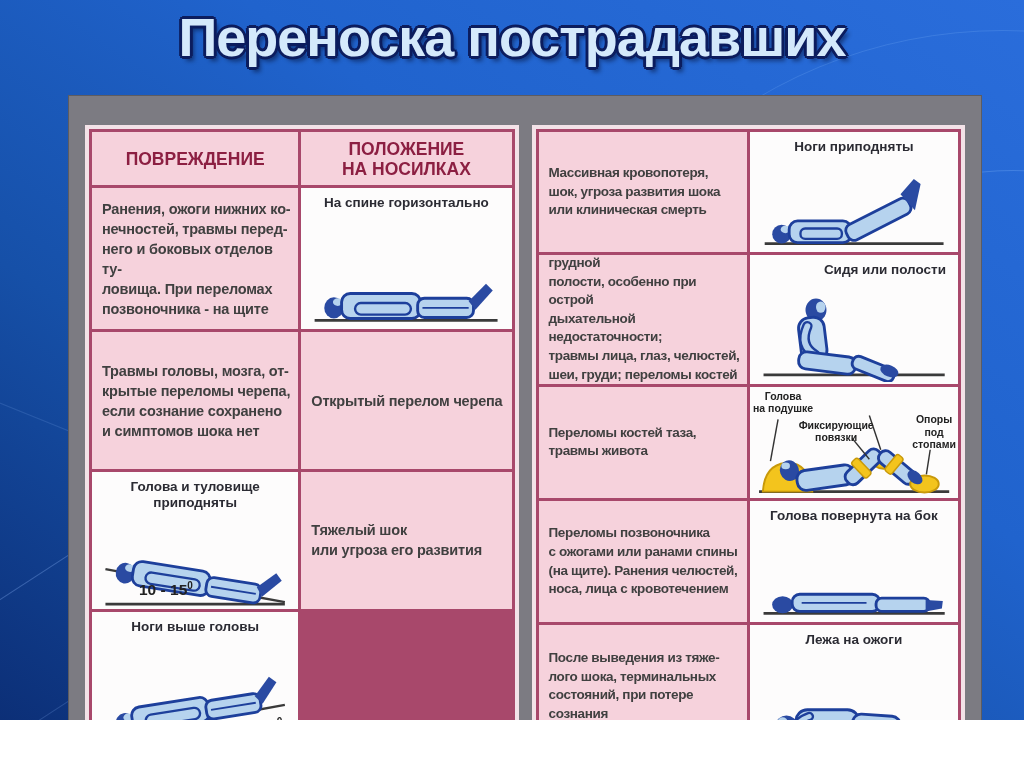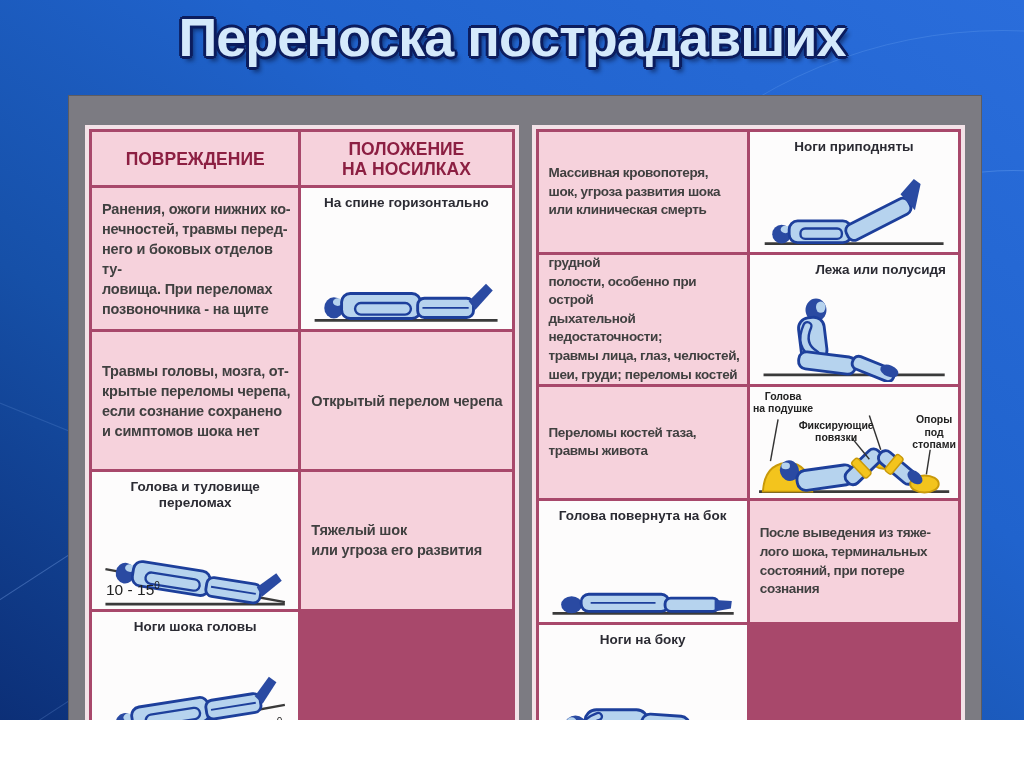--- a/index.html
+++ b/index.html
@@ -35,21 +35,21 @@
   .head{background:#f6d2dc;color:#8c1f42;font-weight:800;font-size:17.5px;line-height:1.15;
     display:flex;align-items:center;justify-content:center;text-align:center;white-space:pre-line;}
   .injury{background:#f6d2dc;color:#404040;font-weight:700;font-size:14.5px;line-height:1.38;
     display:flex;align-items:center;padding:6px 6px 6px 10px;white-space:pre-line;letter-spacing:-.2px;}
   .tbl-right .injury{font-size:13.5px;letter-spacing:-.35px;}
   .pos{background:#fdfcfc;position:relative;display:flex;flex-direction:column;padding:4px 4px 2px 4px;}
   .cap{flex:none;font-weight:700;font-size:13.5px;color:#2b2b33;text-align:center;
     padding:3px 4px 1px 4px;white-space:pre-line;line-height:1.15;}
   .cap-right{text-align:right;padding-right:8px;}
   .fig{flex:1 1 auto;width:100%;min-height:0;display:block;}
-  .angle{position:absolute;font-weight:400;font-size:15.5px;color:#222;}
+  .angle{position:absolute;font-weight:700;font-size:15.5px;color:#222;margin-left:33px;}
   .angle sup{font-size:10px;}
   .angle-bl{left:14px;bottom:10px;}
   .angle-br{right:16px;bottom:12px;}
 
   .rel .fig-abs{position:absolute;inset:0;width:100%;height:100%;}
   .ann{position:absolute;font-weight:800;font-size:10.5px;line-height:1.18;color:#222;
     text-align:center;white-space:pre-line;z-index:2;}
   .ann1{left:1%;top:3%;width:30%;}
   .ann2{left:33%;top:3%;width:54%;}
   .ann3{left:23%;top:29%;width:37%;}
@@ -95,41 +95,41 @@
           </svg>
         </div>
 
         <div class="cell injury">Травмы головы, мозга, от-
 крытые переломы черепа,
 если сознание сохранено
 и симптомов шока нет</div>
 
         <div class="cell injury">Открытый перелом черепа</div>
         <div class="cell pos">
-          <div class="cap">Голова и туловище переломах</div>
+          <div class="cap">Голова и туловище приподняты</div>
           <svg class="fig" viewBox="0 0 210 100" preserveAspectRatio="xMidYMax meet">
             <line x1="10" y1="97" x2="200" y2="97" stroke="#3a3a3a" stroke-width="3"></line>
             <line x1="10" y1="60" x2="200" y2="95" stroke="#3a3a3a" stroke-width="2.5"></line>
             <g transform="translate(0,-4) rotate(9 105 80)">
               <ellipse cx="30" cy="80" rx="10" ry="11" fill="#2a4aa2"></ellipse>
               <ellipse cx="34" cy="74" rx="5" ry="4" fill="#b6d3ee"></ellipse>
               <rect x="38" y="65" width="82" height="26" rx="9" fill="#b6d3ee" stroke="#1d3f9b" stroke-width="3"></rect>
               <rect x="52" y="75" width="58" height="12" rx="6" fill="#b6d3ee" stroke="#1d3f9b" stroke-width="2.5"></rect>
               <rect x="117" y="70" width="58" height="20" rx="7" fill="#b6d3ee" stroke="#1d3f9b" stroke-width="3"></rect>
               <line x1="122" y1="80" x2="170" y2="80" stroke="#1d3f9b" stroke-width="2"></line>
               <polygon points="170,73 188,55 195,62 177,82" fill="#2a4aa2"></polygon>
             </g>
           </svg>
           <span class="angle angle-bl"><span>10 - 15</span><sup>0</sup></span>
         </div>
 
         <div class="cell injury">Тяжелый шок
 или угроза его развития</div>
         <div class="cell pos">
-          <div class="cap">Ноги шока головы</div>
+          <div class="cap">Ноги выше головы</div>
           <svg class="fig" viewBox="0 0 210 100" preserveAspectRatio="xMidYMax meet">
             <line x1="10" y1="97" x2="200" y2="97" stroke="#3a3a3a" stroke-width="3"></line>
             <line x1="10" y1="93" x2="200" y2="58" stroke="#3a3a3a" stroke-width="2.5"></line>
             <g transform="translate(0,-14) rotate(-9 105 80)">
               <ellipse cx="30" cy="80" rx="10" ry="11" fill="#2a4aa2"></ellipse>
               <ellipse cx="34" cy="74" rx="5" ry="4" fill="#b6d3ee"></ellipse>
               <rect x="38" y="65" width="82" height="26" rx="9" fill="#b6d3ee" stroke="#1d3f9b" stroke-width="3"></rect>
               <rect x="52" y="75" width="58" height="12" rx="6" fill="#b6d3ee" stroke="#1d3f9b" stroke-width="2.5"></rect>
               <rect x="117" y="70" width="58" height="20" rx="7" fill="#b6d3ee" stroke="#1d3f9b" stroke-width="3"></rect>
               <line x1="122" y1="80" x2="170" y2="80" stroke="#1d3f9b" stroke-width="2"></line>
@@ -163,21 +163,21 @@
           </svg>
         </div>
 
         <div class="cell injury">Повреждение органов грудной
 полости, особенно при острой
 дыхательной недостаточности;
 травмы лица, глаз, челюстей,
 шеи, груди; переломы костей
 рук, если нет угрозы шока</div>
         <div class="cell pos">
-          <div class="cap cap-right">Лежа или полусидя</div>
+          <div class="cap cap-right">Сидя или полости</div>
           <svg class="fig" viewBox="0 0 210 100" preserveAspectRatio="xMidYMax meet">
             <line x1="10" y1="93" x2="200" y2="93" stroke="#3a3a3a" stroke-width="3"></line>
             <g transform="translate(-10,0)">
               <ellipse cx="75" cy="25" rx="11" ry="12" fill="#2a4aa2"></ellipse>
               <ellipse cx="80" cy="22" rx="5" ry="6" fill="#b6d3ee"></ellipse>
               <rect x="58" y="33" width="27" height="46" rx="11" transform="rotate(-7 70 55)" fill="#b6d3ee" stroke="#1d3f9b" stroke-width="3"></rect>
               <path d="M66,42 Q57,62 74,72" fill="none" stroke="#1d3f9b" stroke-width="11" stroke-linecap="round"></path>
               <path d="M66,42 Q57,62 74,72" fill="none" stroke="#b6d3ee" stroke-width="6" stroke-linecap="round"></path>
               <rect x="58" y="68" width="60" height="18" rx="8" transform="rotate(7 58 68)" fill="#b6d3ee" stroke="#1d3f9b" stroke-width="3"></rect>
               <g transform="rotate(22 116 78)">
@@ -215,38 +215,42 @@
             </g>
             <ellipse cx="180" cy="102" rx="15" ry="9" fill="#f3c41d" stroke="#c8990a" stroke-width="2"></ellipse>
             <ellipse cx="170" cy="95" rx="9" ry="6" transform="rotate(40 170 95)" fill="#2a4aa2"></ellipse>
             <line x1="26" y1="34" x2="18" y2="78" stroke="#333" stroke-width="1.5"></line>
             <line x1="122" y1="30" x2="134" y2="66" stroke="#333" stroke-width="1.5"></line>
             <line x1="104" y1="54" x2="122" y2="76" stroke="#333" stroke-width="1.5"></line>
             <line x1="186" y1="66" x2="182" y2="92" stroke="#333" stroke-width="1.5"></line>
           </svg>
         </div>
 
+        <div class="cell injury">Переломы позвоночника
+с ожогами или ранами спины
+(на щите). Ранения челюстей,
+носа, лица с кровотечением</div>
         <div class="cell pos">
           <div class="cap">Голова повернута на бок</div>
           <svg class="fig" viewBox="0 0 210 100" preserveAspectRatio="xMidYMax meet">
             <line x1="10" y1="93" x2="200" y2="93" stroke="#3a3a3a" stroke-width="3"></line>
             <ellipse cx="30" cy="84" rx="11" ry="9" fill="#2a4aa2"></ellipse>
             <rect x="40" y="73" width="92" height="18" rx="8" fill="#b6d3ee" stroke="#1d3f9b" stroke-width="3"></rect>
             <line x1="50" y1="82" x2="118" y2="82" stroke="#1d3f9b" stroke-width="2"></line>
             <rect x="128" y="77" width="56" height="14" rx="6" fill="#b6d3ee" stroke="#1d3f9b" stroke-width="3"></rect>
             <polygon points="180,79 198,80 197,88 180,91" fill="#2a4aa2"></polygon>
           </svg>
         </div>
 
         <div class="cell injury">После выведения из тяже-
 лого шока, терминальных
 состояний, при потере
 сознания</div>
         <div class="cell pos">
-          <div class="cap">Ноги на боку</div>
+          <div class="cap">Лежа на ожоги</div>
           <svg class="fig" viewBox="0 0 210 100" preserveAspectRatio="xMidYMax meet">
             <line x1="10" y1="93" x2="200" y2="93" stroke="#3a3a3a" stroke-width="3"></line>
             <ellipse cx="34" cy="79" rx="11" ry="10" fill="#2a4aa2"></ellipse>
             <ellipse cx="30" cy="75" rx="5" ry="4" fill="#b6d3ee"></ellipse>
             <rect x="44" y="63" width="66" height="28" rx="12" fill="#b6d3ee" stroke="#1d3f9b" stroke-width="3"></rect>
             <path d="M58,70 Q46,74 40,86" fill="none" stroke="#1d3f9b" stroke-width="10" stroke-linecap="round"></path>
             <path d="M58,70 Q46,74 40,86" fill="none" stroke="#b6d3ee" stroke-width="5" stroke-linecap="round"></path>
             <rect x="104" y="67" width="50" height="21" rx="9" transform="rotate(4 104 67)" fill="#b6d3ee" stroke="#1d3f9b" stroke-width="3"></rect>
             <rect x="146" y="76" width="44" height="15" rx="7" transform="rotate(2 146 76)" fill="#b6d3ee" stroke="#1d3f9b" stroke-width="3"></rect>
             <polygon points="186,78 199,80 197,89 185,90" fill="#2a4aa2"></polygon>

